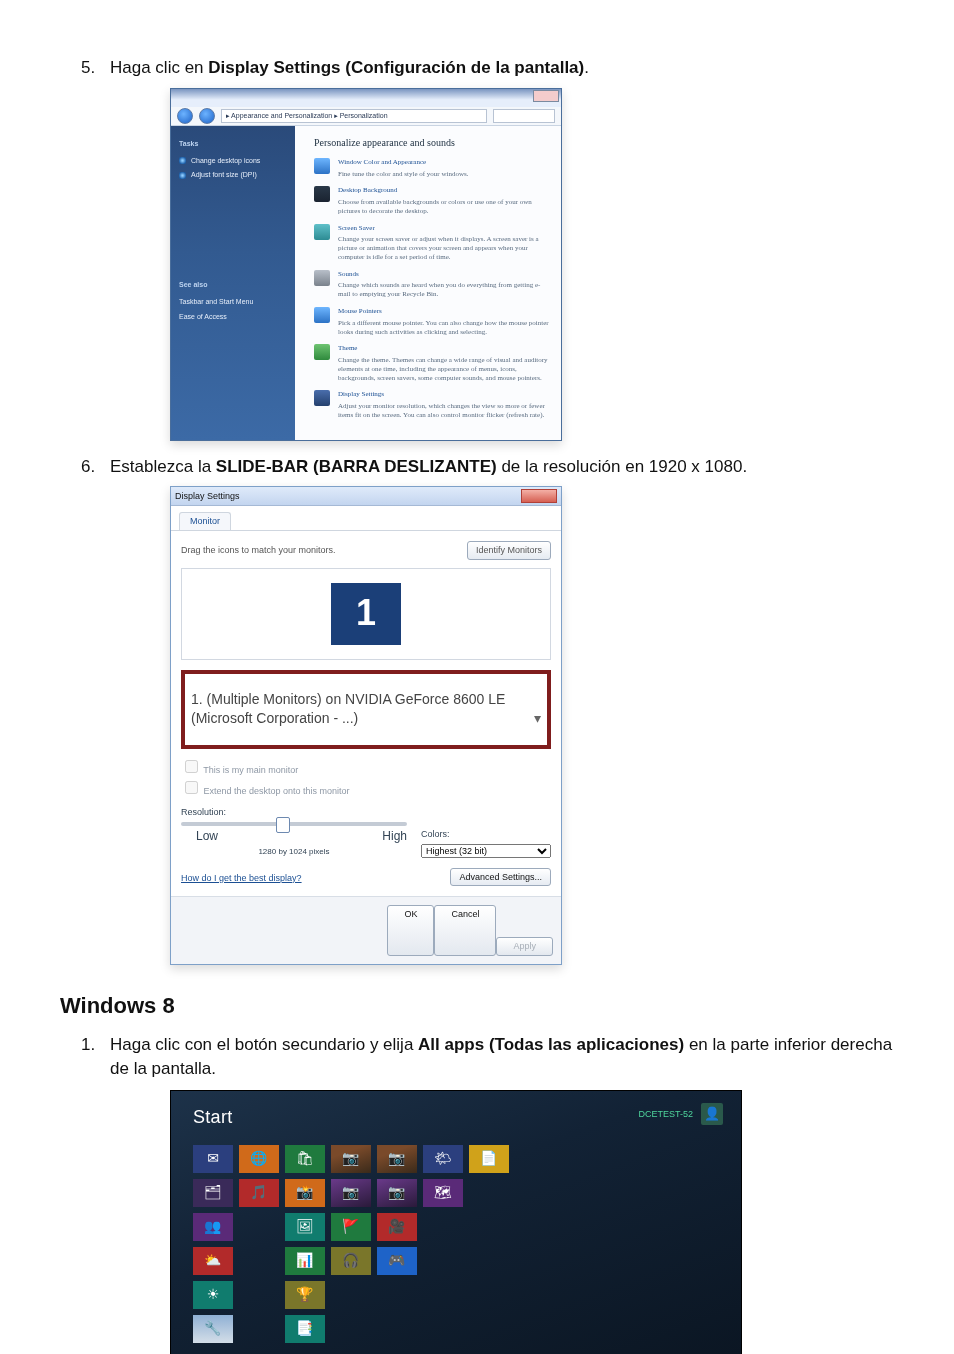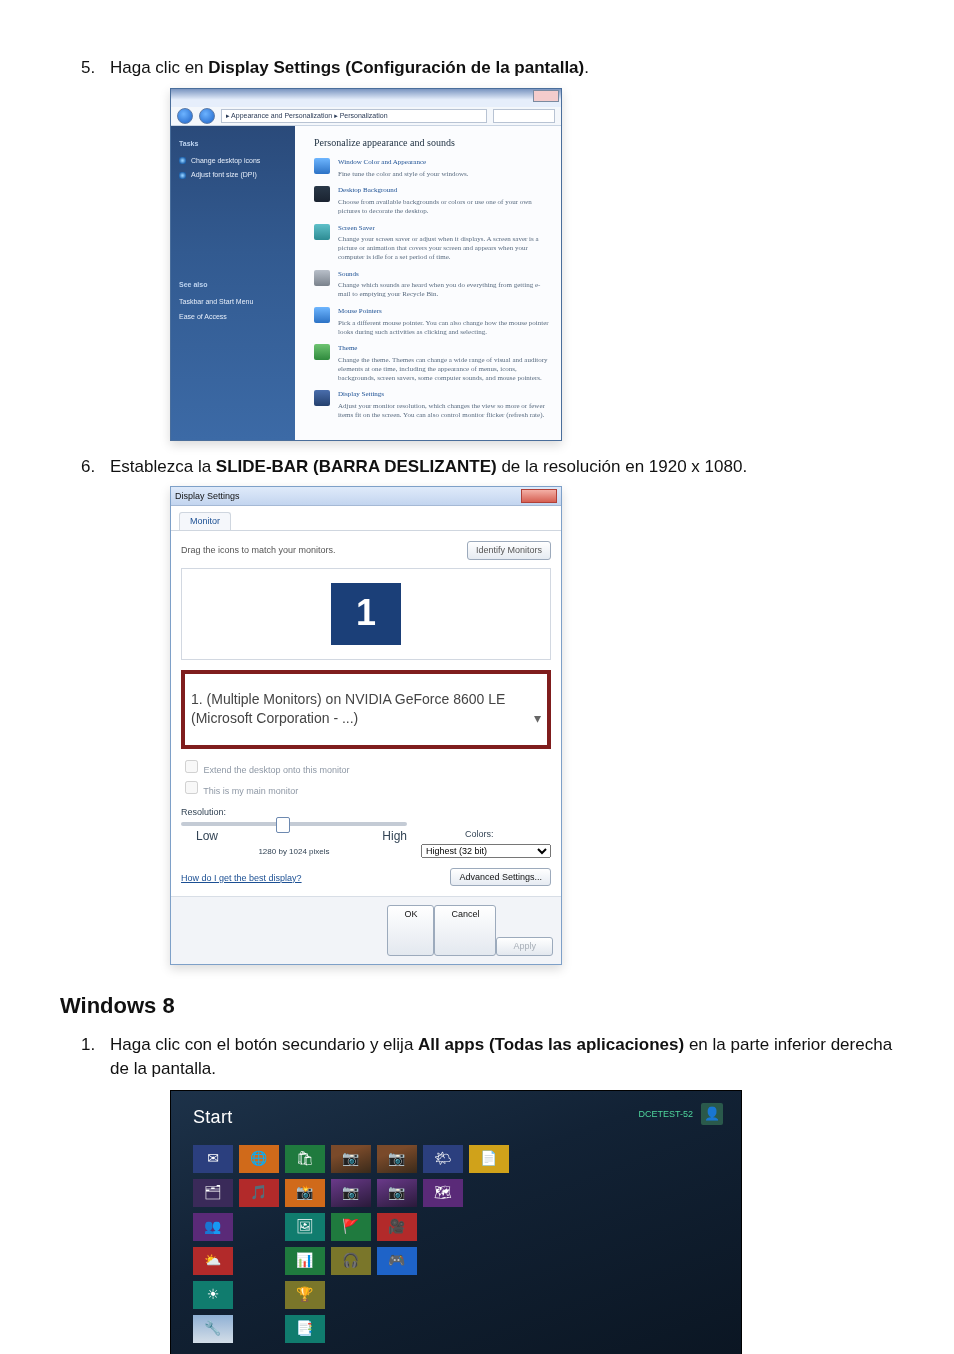--- a/index.html
+++ b/index.html
@@ -194,21 +194,21 @@
   }
   .shot2 .slider .thumb {
     position: absolute; left: 42%;
     top: -5px; width: 12px; height: 14px;
     background: #fff; border: 1px solid #6d89b0; border-radius: 2px;
   }
   .shot2 .slider .ends {
     display: flex; justify-content: space-between; font-size: 12px; color: #345; margin-top: 2px; margin-left: 15px;
   }
   .shot2 .colors { width: 130px; }
-  .shot2 .colors .lab { color: #345; margin-bottom: 3px; margin-left: 44px; }
+  .shot2 .colors .lab { color: #345; margin-bottom: 3px; }
   .shot2 .colors select {
     width: 100%; font-size: 9px;
   }
   .shot2 .link { color: #1b4f93; text-decoration: underline; margin-top: 14px; display: inline-block; }
   .shot2 .adv { float: right; margin-top: 10px; }
   .shot2 .btnrow {
     border-top: 1px solid #d8dee6;
     padding: 8px; display: flex; justify-content: flex-end; 
     background: #f2f4f8;
   }
@@ -424,22 +424,22 @@
             <span class="btn2">Identify Monitors</span>
           </div>
           <div class="preview">
             <div class="mon1">1</div>
           </div>
           <div class="infoline">
             <span>1. (Multiple Monitors) on NVIDIA GeForce 8600 LE (Microsoft Corporation - ...)</span>
             <span class="sel">▾</span>
           </div>
           <div class="checks">
+            <label><input type="checkbox" disabled="" style=""> <span>This is my main monitor</span></label>
             <label><input type="checkbox" disabled="" style=""> <span>Extend the desktop onto this monitor</span></label>
-            <label><input type="checkbox" disabled="" style=""> <span>This is my main monitor</span></label>
           </div>
           <div class="lowrow">
             <div class="slider">
               <div class="lab">Resolution:</div>
               <div class="track">
                   <div class="thumb"></div>
                 </div>
               <div class="ends">
                   <span>Low</span>
                   <span>High</span>

